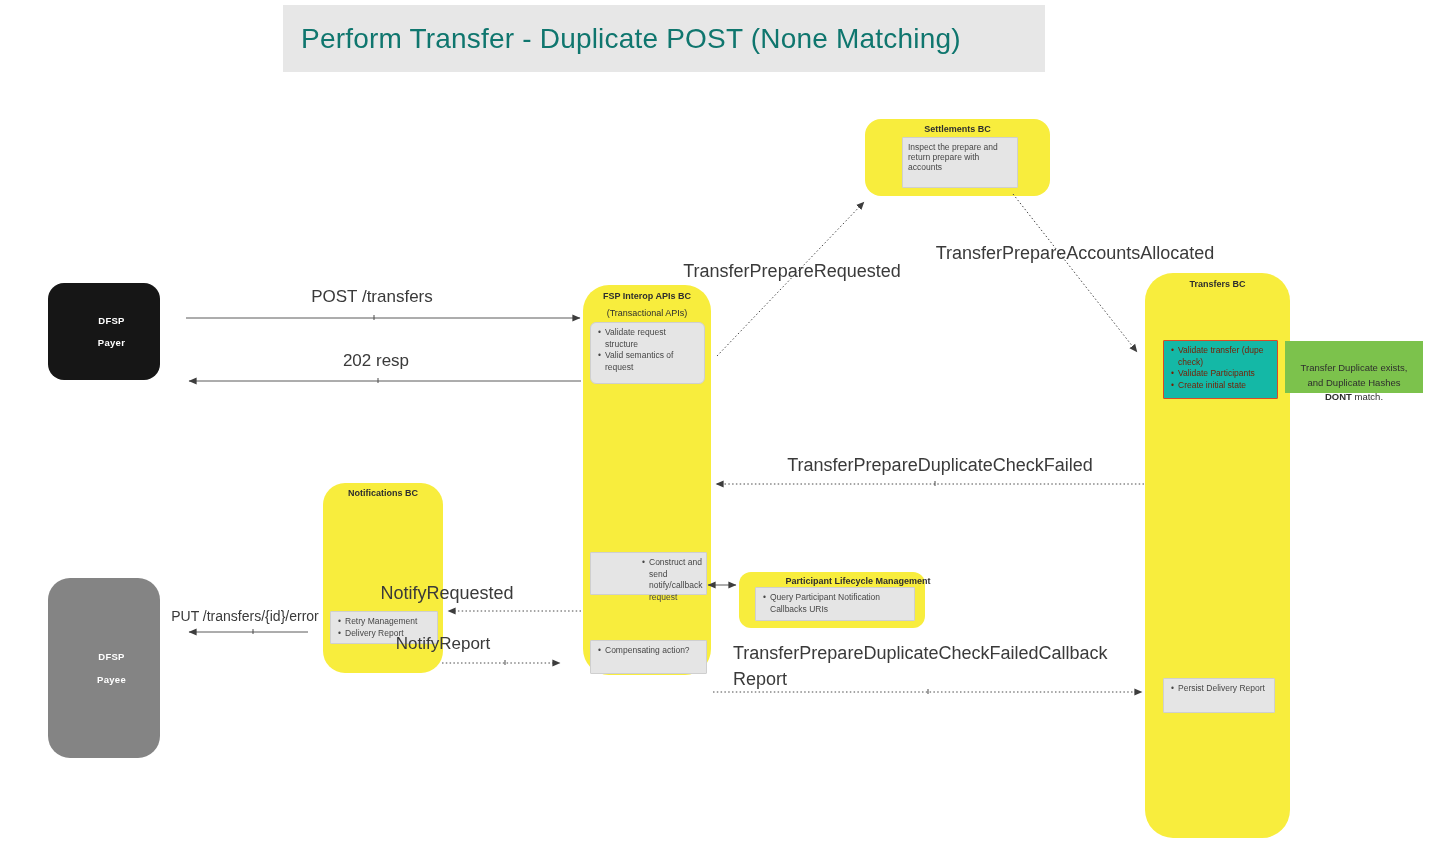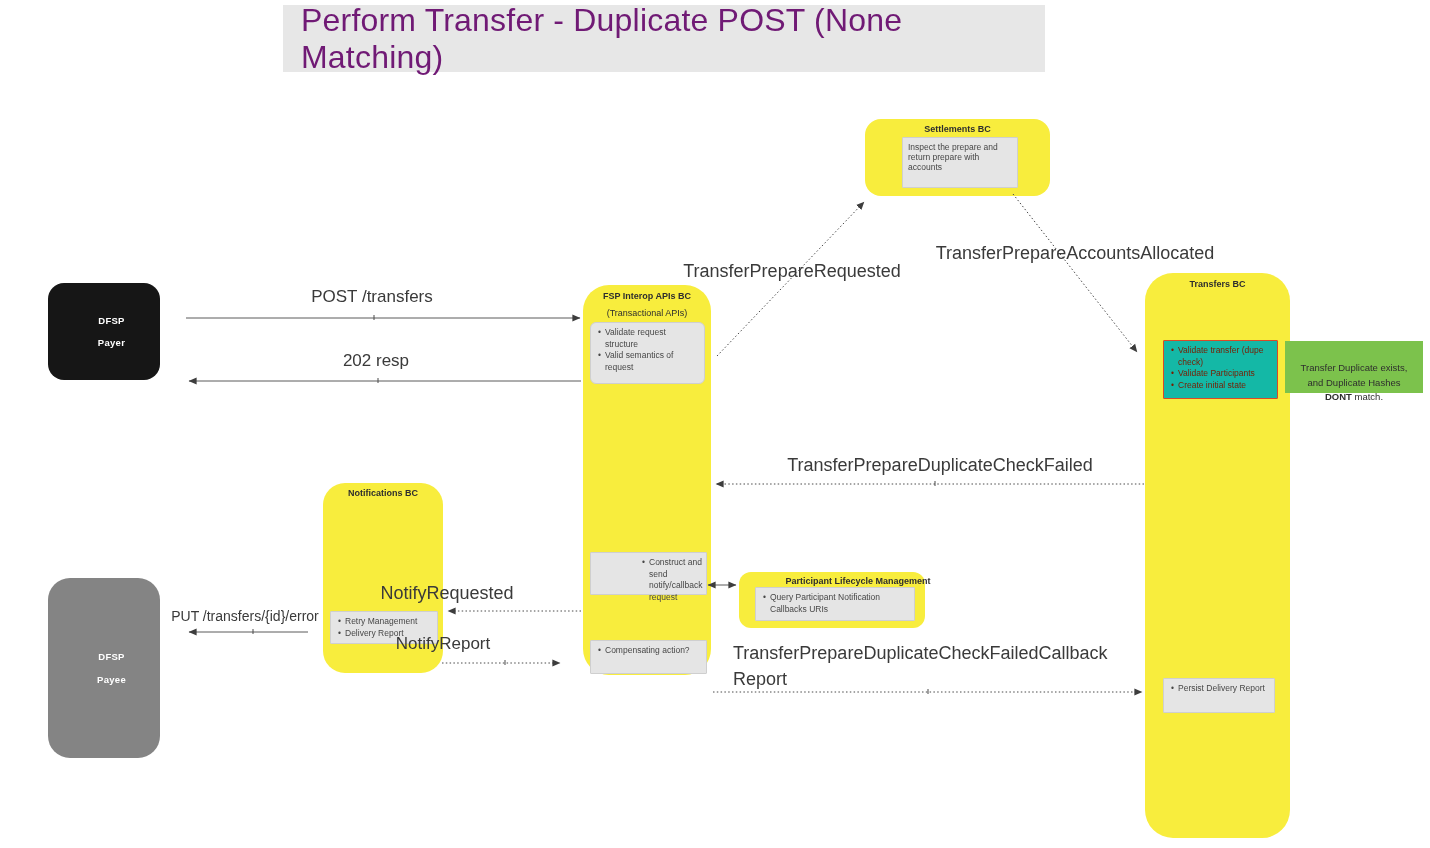--- a/index.html
+++ b/index.html
@@ -2,21 +2,21 @@
 <html><head>
 <meta charset="utf-8">
 <style>
   html,body{margin:0;padding:0;background:#ffffff;}
   #canvas{position:relative;width:1430px;height:848px;background:#ffffff;overflow:hidden;
           font-family:"Liberation Sans", sans-serif;color:#3a3a3a;}
 
   
   .title-bar{position:absolute;left:283px;top:5px;width:762px;height:67px;background:#e7e7e7;
              display:flex;align-items:center;padding-left:18px;box-sizing:border-box;}
-  .title-bar span{font-size:32px;color:#701a75;letter-spacing:0.2px;}
+  .title-bar span{font-size:28px;color:#0f766e;letter-spacing:0.2px;}
 
   
   .actor{position:absolute;display:flex;flex-direction:column;align-items:center;justify-content:center;
          color:#ffffff;font-weight:bold;font-size:9.5px;letter-spacing:0.3px;z-index:2;}
   .actor div{line-height:1;padding-left:15px;}
   #actor-payer{left:48px;top:283px;width:112px;height:97px;background:#161616;border-radius:16px;gap:12px;}
   #actor-payee{left:48px;top:578px;width:112px;height:180px;background:#848484;border-radius:22px;gap:14px;}
 
   
   .ycol{position:absolute;background:#f8ed3d;z-index:1;}

